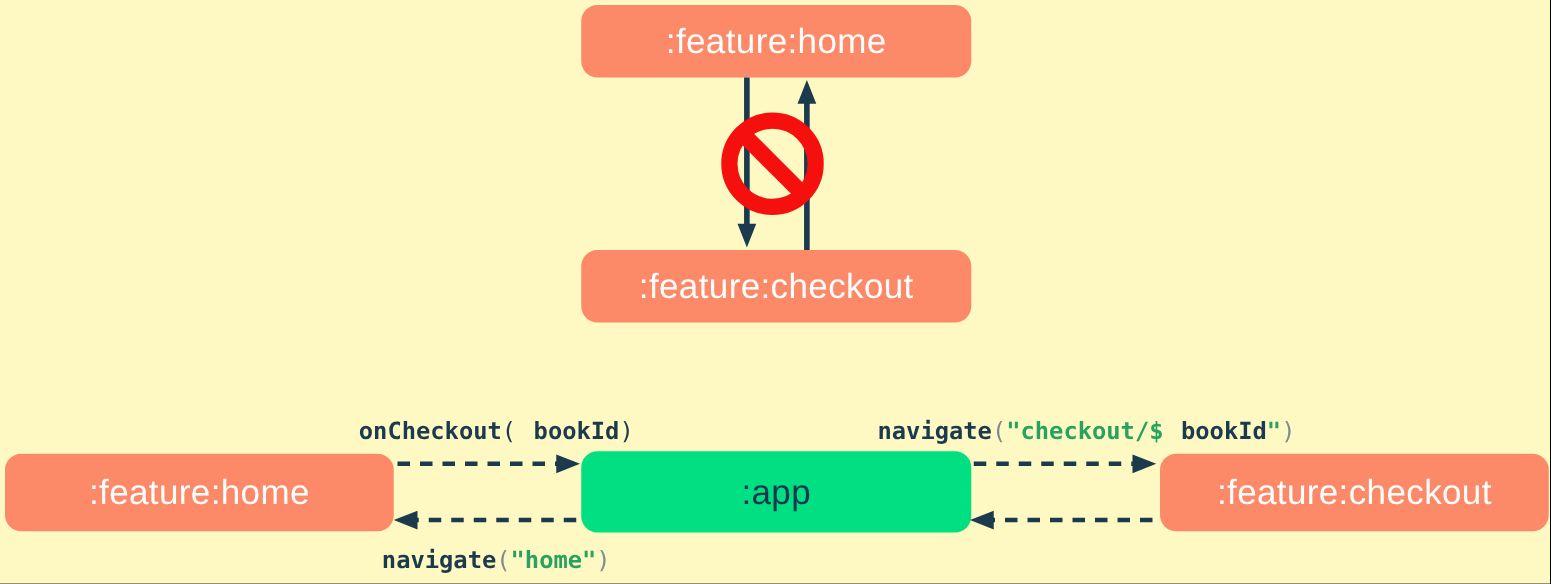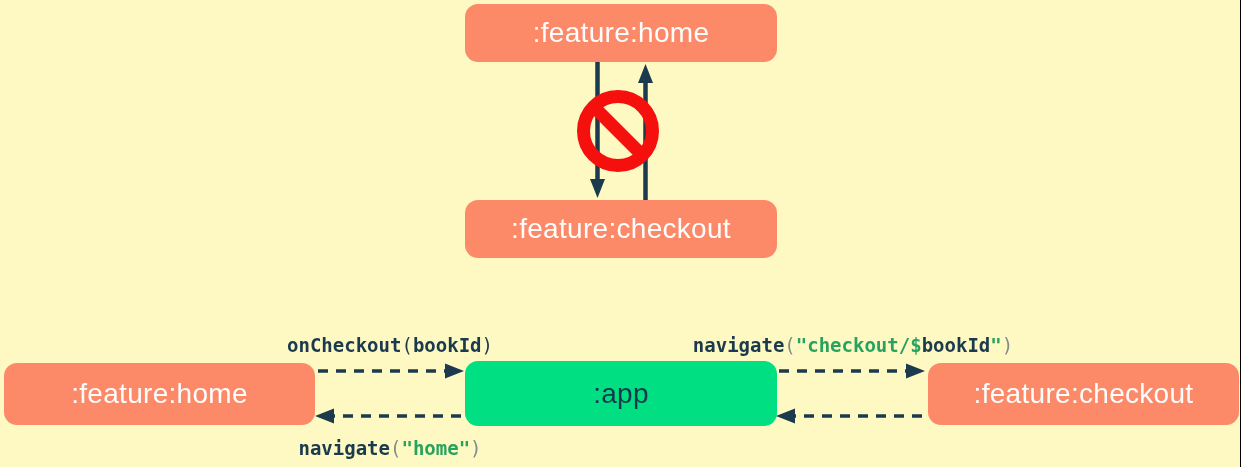--- a/index.html
+++ b/index.html
@@ -23,21 +23,21 @@
     position:absolute;font-family:"DejaVu Sans Mono",monospace;
     font-size:19px;line-height:22px;text-align:center;white-space:pre;
   }
   .lbl-oncheckout{left:250px;top:334px;width:280px;}
   .lbl-navcheckout{left:688px;top:334px;width:330px;}
   .lbl-navhome{left:250px;top:437px;width:280px;}
   .lbl-onpayment{left:712px;top:437px;width:280px;}
   .nv{color:#1B3A4E;}
   .gy{color:#7F8C8D;}
   .gr{color:#27A35F;font-weight:bold;}
-  .bd{font-weight:bold;}
+  .bd{font-weight:bold;margin-left:14px;}
 </style>
 </head>
 <body>
 
 <div class="stage">
 
   <div class="module salmon m-top-home">
     <span>:feature:home</span>
   </div>
   <div class="module salmon m-top-checkout">

